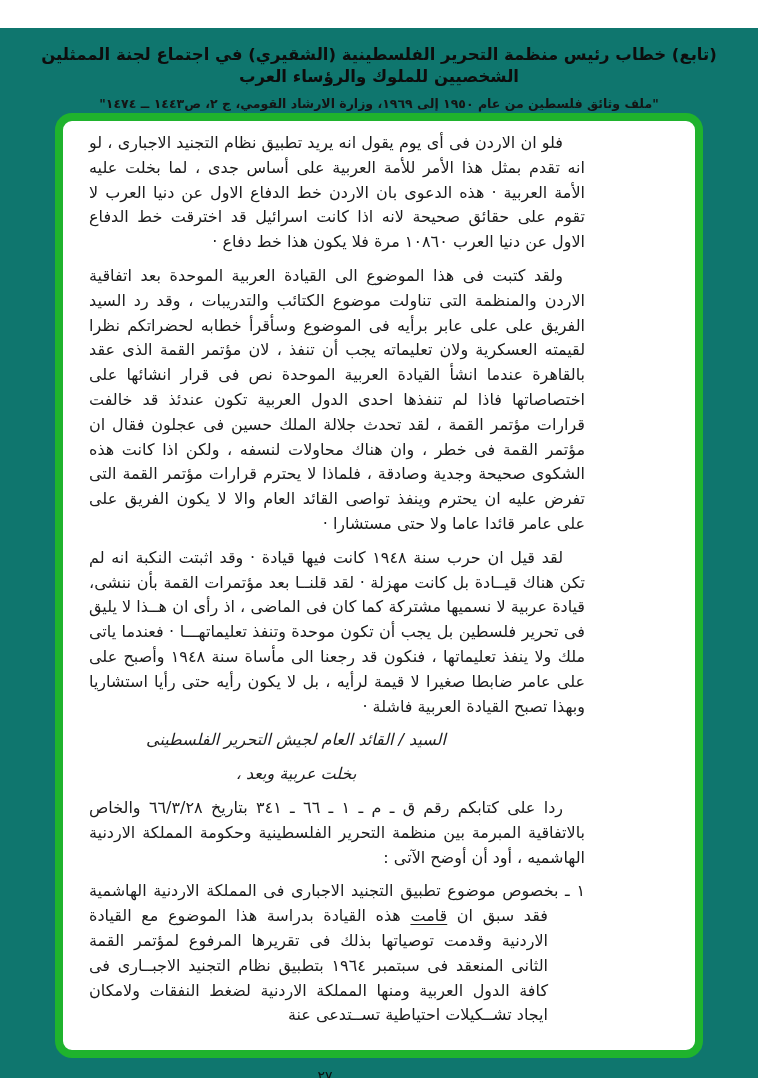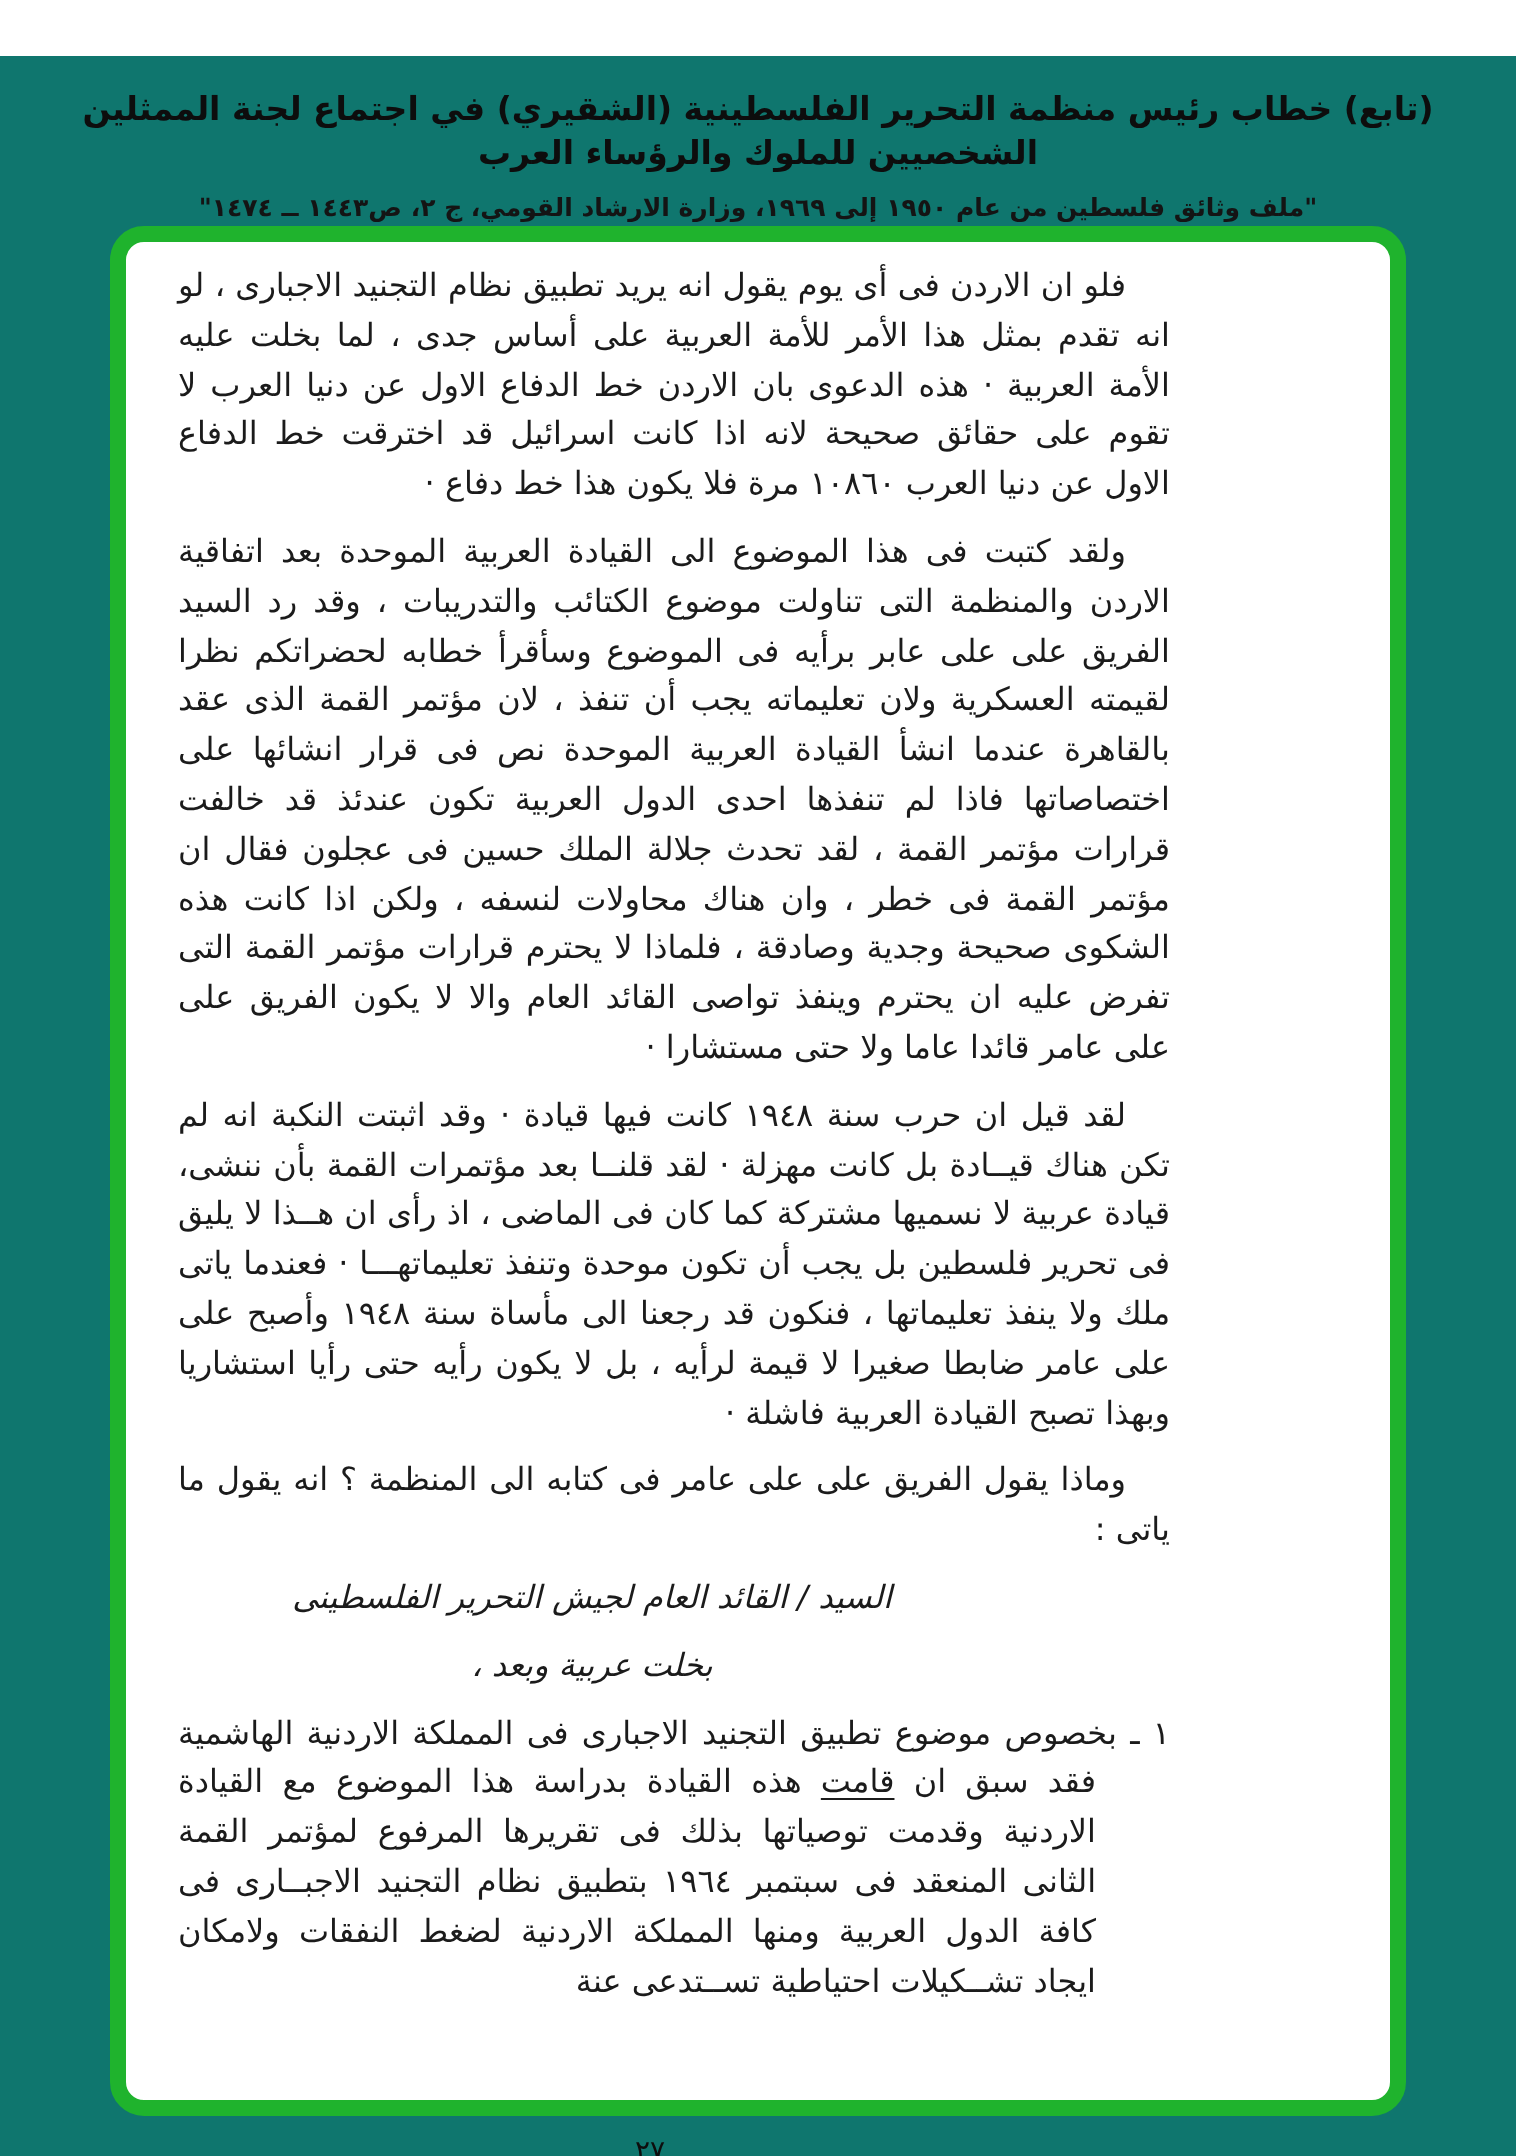--- a/index.html
+++ b/index.html
@@ -103,21 +103,21 @@
     <div class="title">(تابع) خطاب رئيس منظمة التحرير الفلسطينية (الشقيري) في اجتماع لجنة الممثلين الشخصيين للملوك والرؤساء العرب</div>
     <div class="source">"ملف وثائق فلسطين من عام ١٩٥٠ إلى ١٩٦٩، وزارة الارشاد القومي، ج ٢، ص١٤٤٣ ــ ١٤٧٤"</div>
   </div>
 
   <div class="doc-frame"></div>
 
   <div class="doc-body">
     <p class="para indent">فلو ان الاردن فى أى يوم يقول انه يريد تطبيق نظام التجنيد الاجبارى ، لو انه تقدم بمثل هذا الأمر للأمة العربية على أساس جدى ، لما بخلت عليه الأمة العربية · هذه الدعوى بان الاردن خط الدفاع الاول عن دنيا العرب لا تقوم على حقائق صحيحة لانه اذا كانت اسرائيل قد اخترقت خط الدفاع الاول عن دنيا العرب ١٠٨٦٠ مرة فلا يكون هذا خط دفاع ·</p>
     <p class="para indent">ولقد كتبت فى هذا الموضوع الى القيادة العربية الموحدة بعد اتفاقية الاردن والمنظمة التى تناولت موضوع الكتائب والتدريبات ، وقد رد السيد الفريق على على عابر برأيه فى الموضوع وسأقرأ خطابه لحضراتكم نظرا لقيمته العسكرية ولان تعليماته يجب أن تنفذ ، لان مؤتمر القمة الذى عقد بالقاهرة عندما انشأ القيادة العربية الموحدة نص فى قرار انشائها على اختصاصاتها فاذا لم تنفذها احدى الدول العربية تكون عندئذ قد خالفت قرارات مؤتمر القمة ، لقد تحدث جلالة الملك حسين فى عجلون فقال ان مؤتمر القمة فى خطر ، وان هناك محاولات لنسفه ، ولكن اذا كانت هذه الشكوى صحيحة وجدية وصادقة ، فلماذا لا يحترم قرارات مؤتمر القمة التى تفرض عليه ان يحترم وينفذ تواصى القائد العام والا لا يكون الفريق على على عامر قائدا عاما ولا حتى مستشارا ·</p>
     <p class="para indent">لقد قيل ان حرب سنة ١٩٤٨ كانت فيها قيادة · وقد اثبتت النكبة انه لم تكن هناك قيــادة بل كانت مهزلة · لقد قلنــا بعد مؤتمرات القمة بأن ننشى، قيادة عربية لا نسميها مشتركة كما كان فى الماضى ، اذ رأى ان هــذا لا يليق فى تحرير فلسطين بل يجب أن تكون موحدة وتنفذ تعليماتهـــا · فعندما ياتى ملك ولا ينفذ تعليماتها ، فنكون قد رجعنا الى مأساة سنة ١٩٤٨ وأصبح على على عامر ضابطا صغيرا لا قيمة لرأيه ، بل لا يكون رأيه حتى رأيا استشاريا وبهذا تصبح القيادة العربية فاشلة ·</p>
-    <p class="para indent">وماذا يقول الفريق على على عامر فى كتابه الى المنظمة ؟ انه يقول ما ياتى :</p>
     <p class="para letter-line">السيد / القائد العام لجيش التحرير الفلسطينى</p>
     <p class="para letter-line">بخلت عربية وبعد ،</p>
+    <p class="para indent">ردا على كتابكم رقم ق ـ م ـ ١ ـ ٦٦ ـ ٣٤١ بتاريخ ٦٦/٣/٢٨ والخاص بالاتفاقية المبرمة بين منظمة التحرير الفلسطينية وحكومة المملكة الاردنية الهاشميه ، أود أن أوضح الآتى :</p>
     <p class="para numbered"><span>١ ـ</span><span> بخصوص موضوع تطبيق التجنيد الاجبارى فى المملكة الاردنية الهاشمية فقد سبق ان </span><span class="u">قامت</span><span> هذه القيادة بدراسة هذا الموضوع مع القيادة الاردنية وقدمت توصياتها بذلك فى تقريرها المرفوع لمؤتمر القمة الثانى المنعقد فى سبتمبر ١٩٦٤ بتطبيق نظام التجنيد الاجبــارى فى كافة الدول العربية ومنها المملكة الاردنية لضغط النفقات ولامكان ايجاد تشــكيلات احتياطية تســتدعى عنة</span></p>
   </div>
 
   <div class="page-number">٢٧</div>
 
 </div>
 
 </body></html>

